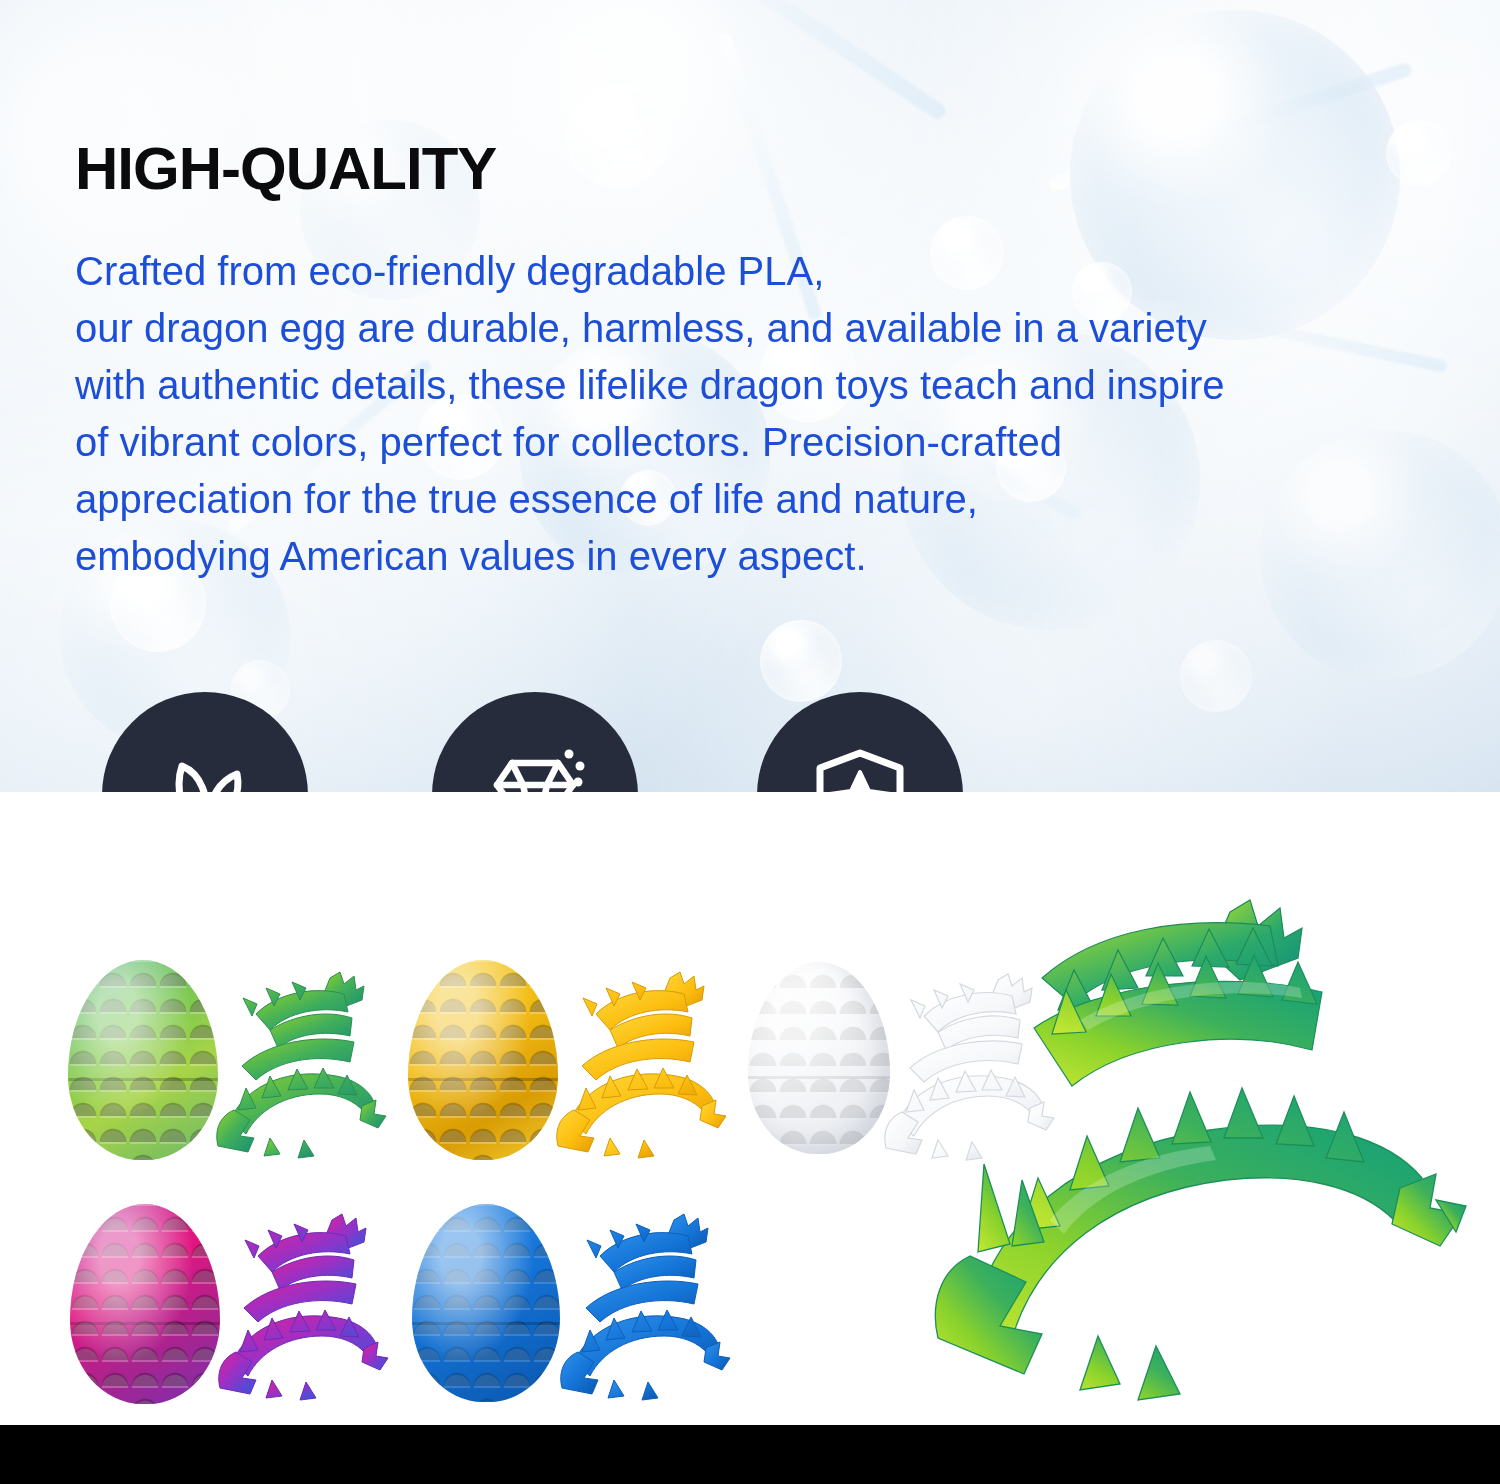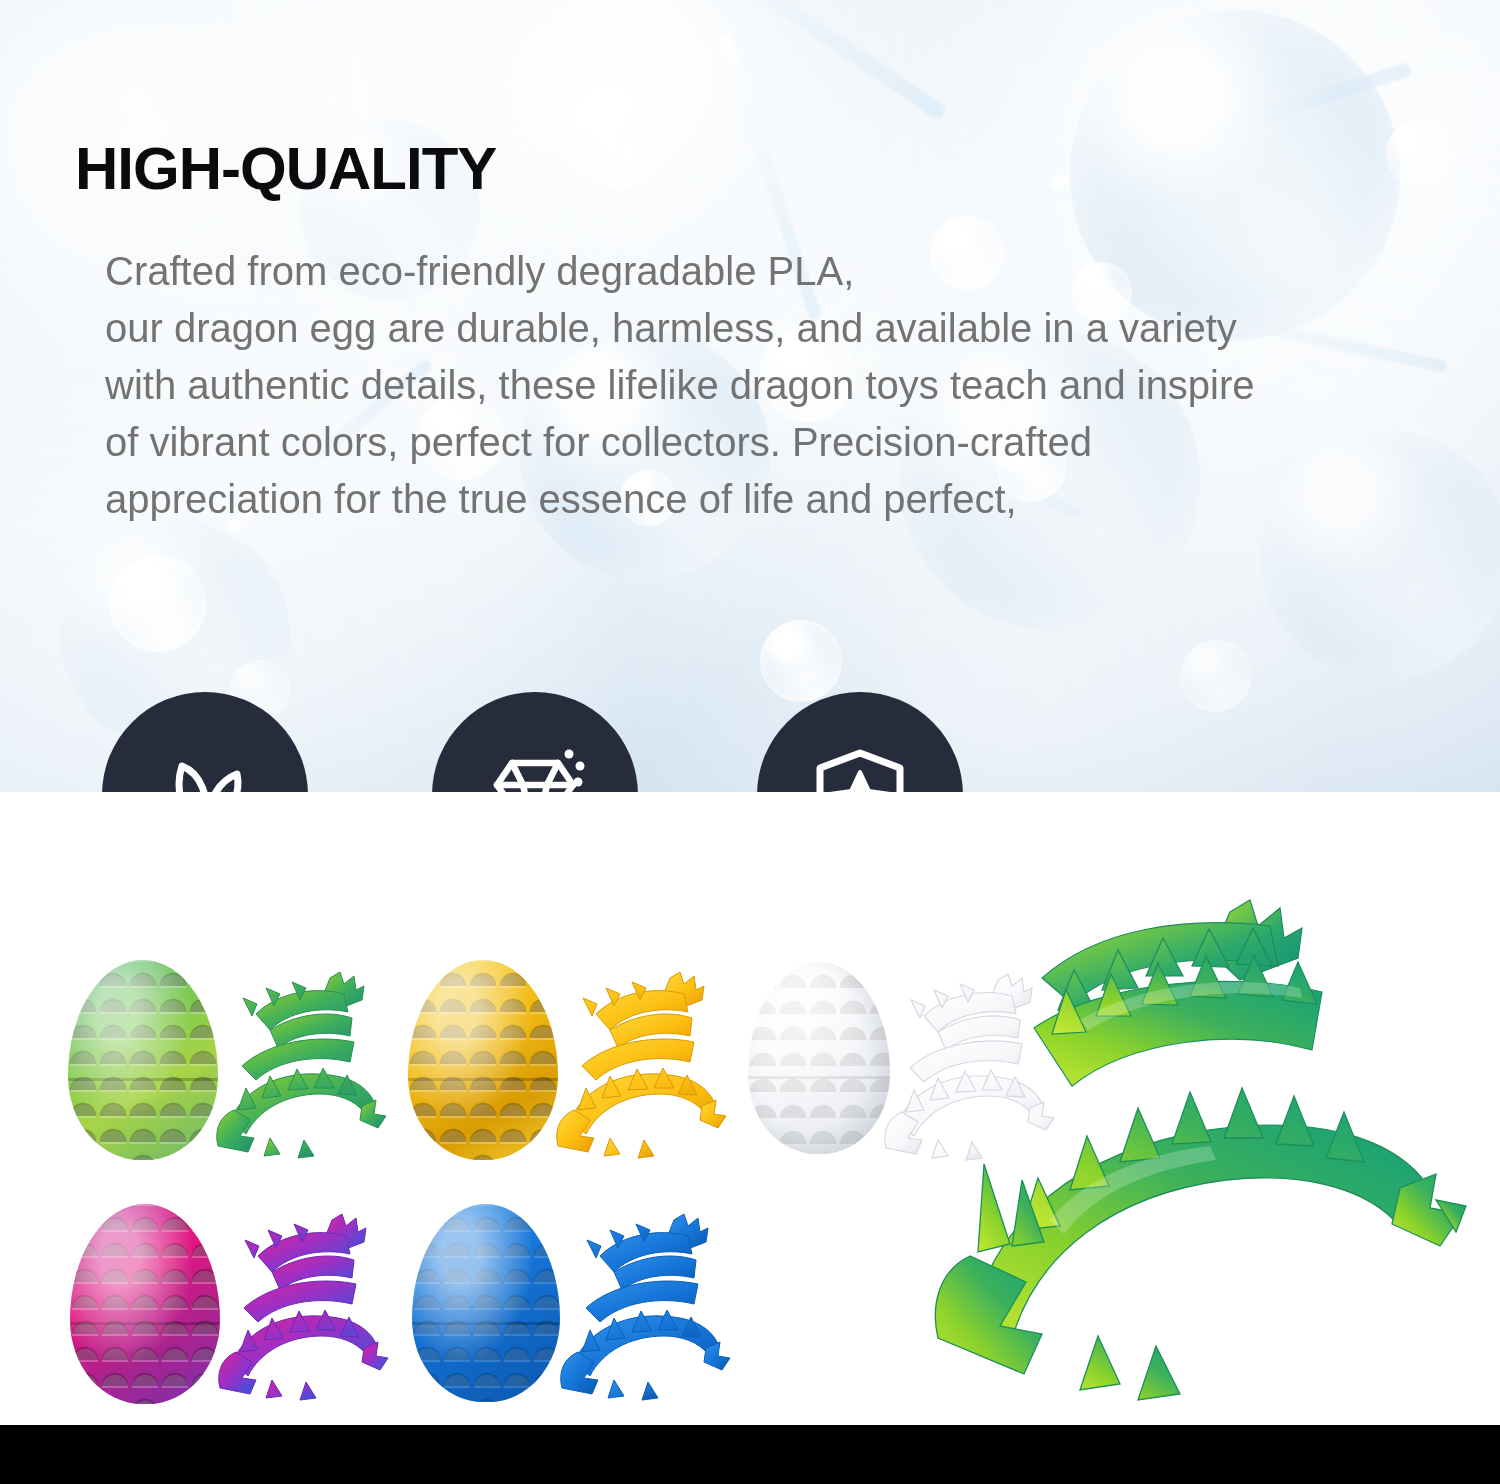--- a/index.html
+++ b/index.html
@@ -50,21 +50,21 @@
   }
 
   
   #headline{
     position:absolute; left:75px; top:139px;
     font-size:60px; font-weight:700; letter-spacing:-1px;
     color:#0b0b0d; line-height:1;
   }
   #body-copy{
     position:absolute; left:75px; top:243px; width:1370px;
-    font-size:40px; line-height:57px; color:#737373; font-weight:400;margin-left:30px;
+    font-size:40px; line-height:57px; color:#1d4ed8; font-weight:400;
   }
   #body-copy .ln{ display:block; white-space:pre; }
 
   
   #badges{ position:absolute; left:0; top:0; width:1500px; height:1000px; }
   .badge{
     position:absolute; width:206px; height:206px; border-radius:50%;
     background:#262c3c; display:flex; align-items:center; justify-content:center;
   }
   .badge svg{ display:block; }
@@ -126,21 +126,22 @@
   <div class="bub" style="left:1180px; top:640px; width:72px; height:72px; opacity:.7;"></div>
 </div>
 
 <h1 id="headline">HIGH-QUALITY</h1>
 
 <div id="body-copy">
   <span class="ln">Crafted from eco-friendly degradable PLA,</span>
   <span class="ln">our dragon egg are durable, harmless, and available in a variety</span>
   <span class="ln">with authentic details, these lifelike dragon toys teach and inspire</span>
   <span class="ln">of vibrant colors, perfect for collectors. Precision-crafted</span>
-  <span class="ln">appreciation for the true essence of life and perfect,</span>
+  <span class="ln">appreciation for the true essence of life and nature,</span>
+  <span class="ln">embodying American values in every aspect.</span>
 </div>
 
 <div id="badges">
 
   <div class="badge" style="left:102px; top:692px;">
     <span>
       <svg width="104" height="104" viewBox="0 0 104 104" fill="none" stroke="#fff" stroke-width="7" stroke-linecap="round" stroke-linejoin="round">
         <path d="M49 88 C25 72 23 40 29 23 C49 31 56 56 52 74 Z"></path>
         <path d="M56 76 C56 56 66 38 84 31 C88 50 79 70 62 78 Z"></path>
       </svg>

